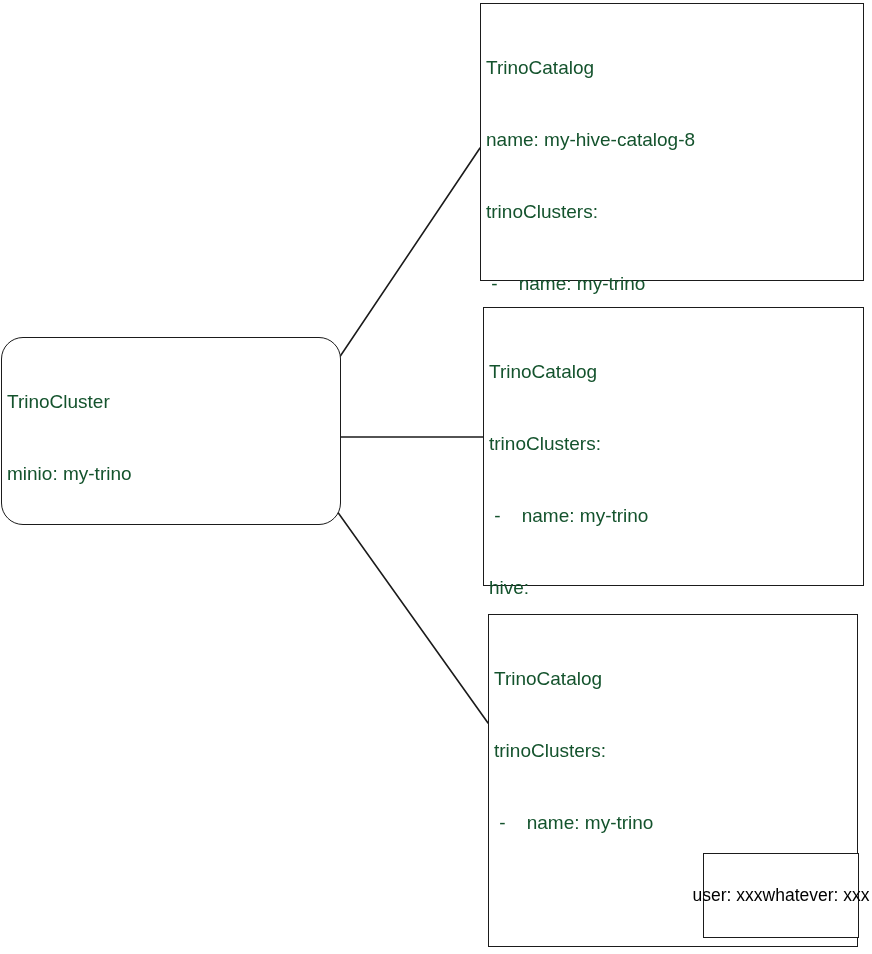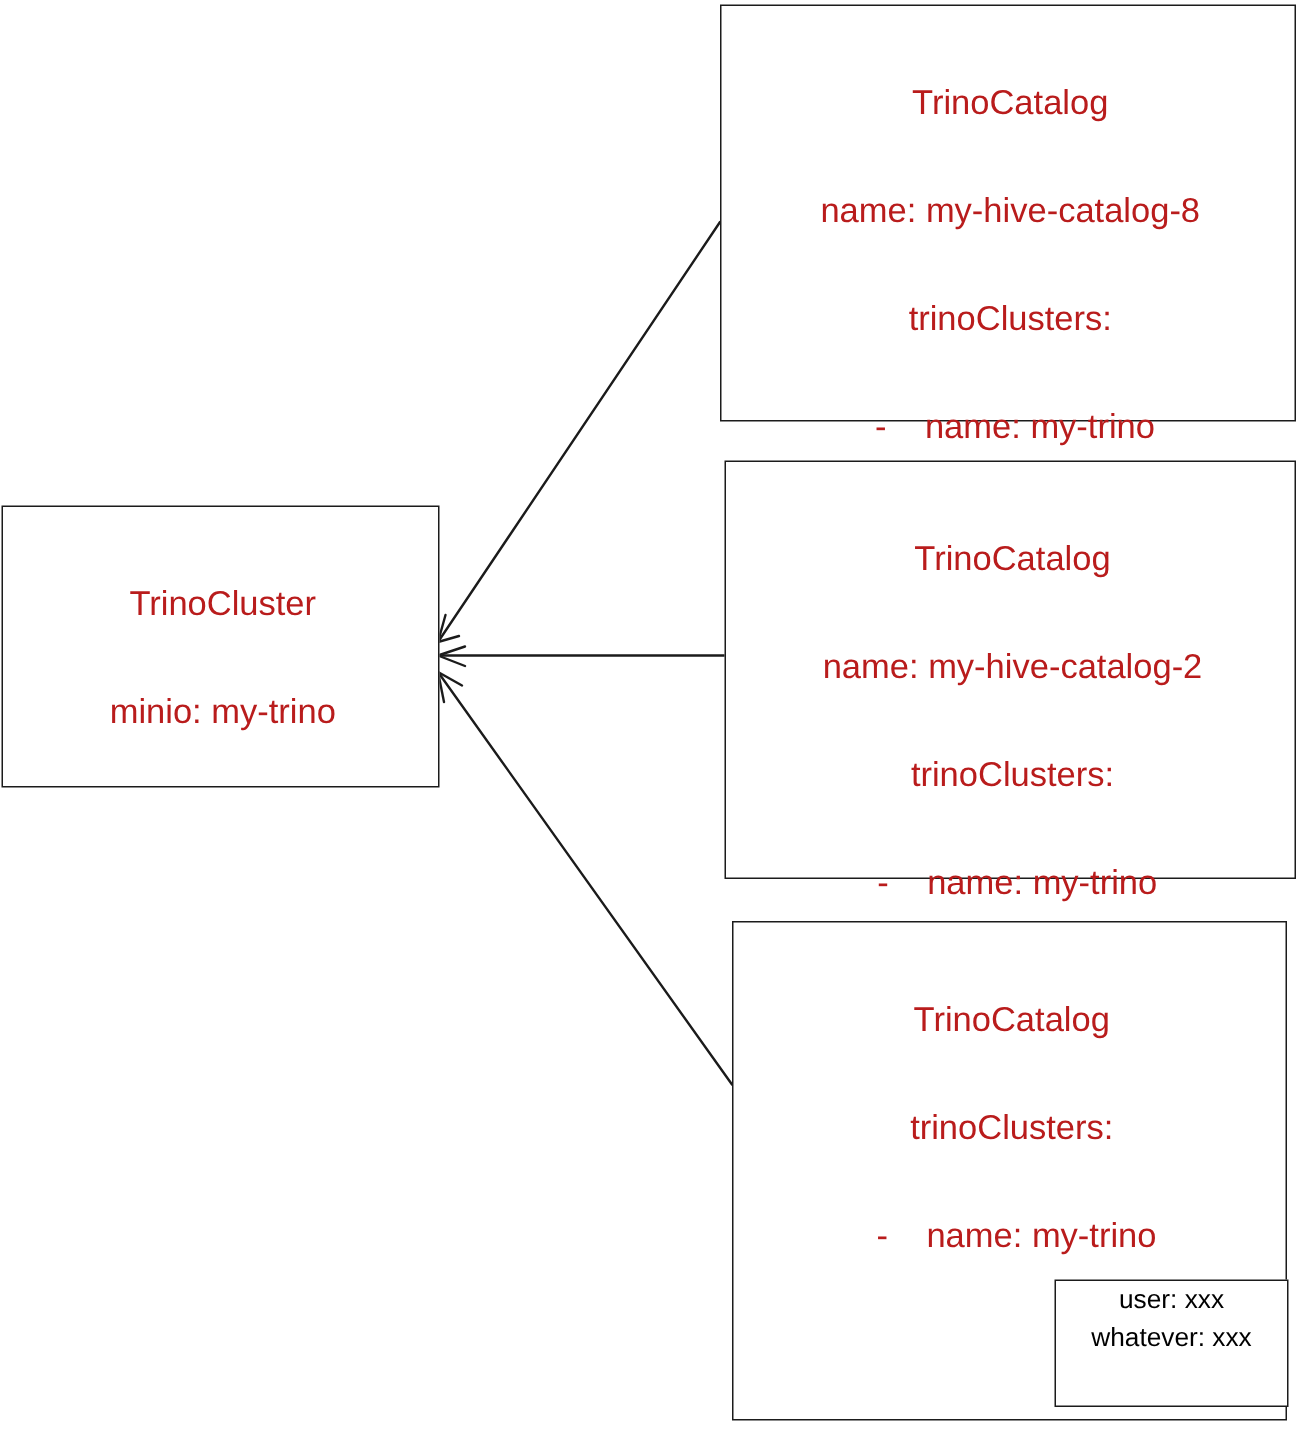--- a/index.html
+++ b/index.html
@@ -35,33 +35,33 @@
     top: 4px;
     right: 2px;
     font-size: 17.5px;
     line-height: 24px;
     color: #000000;
     white-space: pre;
     font-family: "Liberation Sans", sans-serif;
   }
   .node-line {
     white-space: pre;
-    font-size: 23px;
+    font-size: 19px;
     line-height: 24px;
-    color: #b91c1c;
-    text-align: center;
+    color: #14532d;
   }
   .secret-box {
     position: absolute;
     box-sizing: border-box;
     border: 1.8px solid #1b1b1b;
     background: #ffffff;
     display: flex;
-    flex-direction: column;
+    flex-direction: row;
     align-items: center;
+    justify-content: center;
   }
   .secret-line {
     font-size: 17.5px;
     line-height: 25px;
     color: #000000;
     white-space: pre;
     font-family: "Liberation Sans", sans-serif;
   }
 </style>
 </head>
@@ -92,21 +92,21 @@
 
       <g>
         <line x1="759" y1="818" x2="787" y2="853"></line>
         <line x1="787" y1="853" x2="767" y2="843"></line>
         <line x1="787" y1="853" x2="782" y2="830"></line>
       </g>
 
     </g>
   </svg>
 
-  <div class="node" style="left:1px; top:337px; width:292px; height:188px;">
+  <div class="node" style="left:1px; top:337px; width:340px; height:188px;border-radius:22px;">
     <div class="node-text">
       <div class="node-line">TrinoCluster</div>
       <div class="node-line">minio: my-trino</div>
     </div>
   </div>
 
   <div class="node" style="left:480px; top:3px; width:384px; height:278px;">
     <div class="node-text">
       <div class="node-line">TrinoCatalog</div>
       <div class="node-line">name: my-hive-catalog-8</div>
@@ -116,21 +116,20 @@
       <div class="node-line">   s3: # S3ConnnectionSpec</div>
       <div class="node-line">      inline:</div>
       <div class="node-line">         host: minio</div>
       <div class="node-line">   metastore: # whatever</div>
     </div>
   </div>
 
   <div class="node" style="left:483px; top:307px; width:381px; height:279px;">
     <div class="node-text">
       <div class="node-line">TrinoCatalog</div>
-      <div class="node-line">name: my-hive-catalog-2</div>
       <div class="node-line">trinoClusters:</div>
       <div class="node-line"> -    name: my-trino</div>
       <div class="node-line">hive:</div>
       <div class="node-line">   hdfs:</div>
       <div class="node-line">      # TBD</div>
       <div class="node-line">   metastore: # whatever</div>
     </div>
   </div>
 
   <div class="node" style="left:488px; top:614px; width:370px; height:333px;">

